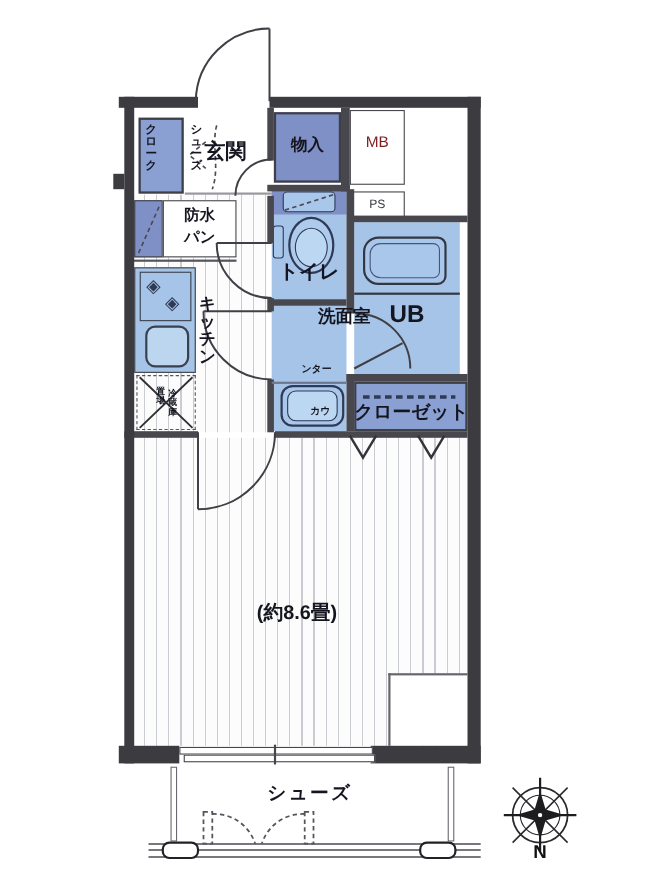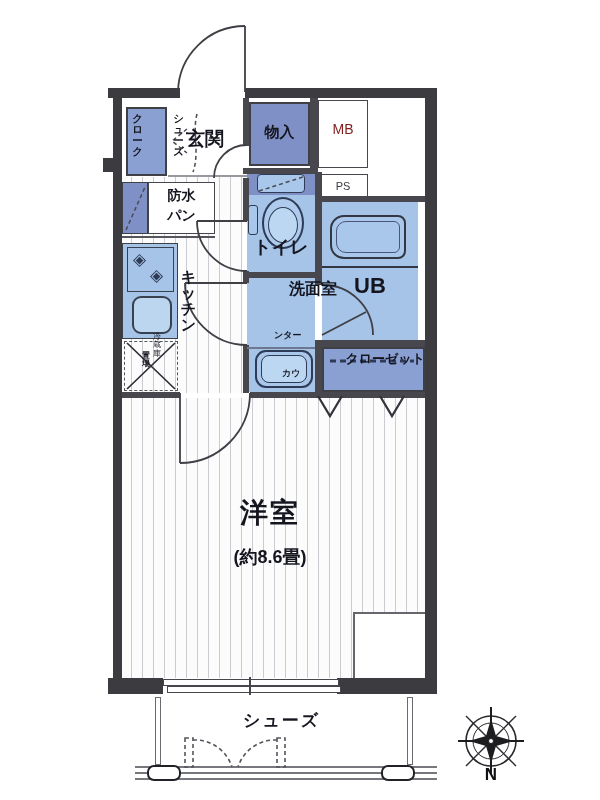--- a/index.html
+++ b/index.html
@@ -146,24 +146,23 @@
   <div class="label ctr" style="left:318px;top:122px;width:50px;font-size:14px;color:#7f1d1d;">MB</div>
   <div class="label ctr" style="left:318px;top:180px;width:50px;font-size:11px;color:#3a3a40;">PS</div>
   <div class="label ctr" style="left:148px;top:188px;width:67px;font-size:14px;font-weight:bold;">防水</div>
   <div class="label ctr" style="left:148px;top:208px;width:67px;font-size:14px;font-weight:bold;">パン</div>
   <div class="vtext" style="left:180px;top:241px;width:17px;font-size:15px;font-weight:bold;margin-top:28px;">キッチン</div>
   <div class="label ctr" style="left:247px;top:238px;width:68px;font-size:18px;font-weight:bold;">トイレ</div>
   <div class="label ctr" style="left:340px;top:274px;width:60px;font-size:22px;font-weight:bold;">UB</div>
   <div class="label ctr" style="left:247px;top:280px;width:68px;font-size:16px;font-weight:bold;margin-left:32px;">洗面室</div>
   <div class="label" style="left:282px;top:321px;font-size:9px;font-weight:bold;margin-top:48px;">カウ</div>
   <div class="label" style="left:274px;top:331px;font-size:9px;font-weight:bold;">ンター</div>
-  <div class="label ctr" style="left:322px;top:352px;width:103px;font-size:13px;font-weight:bold;text-align:right;">クローゼット</div>
-  <div class="vtext" style="left:152px;top:333px;width:10px;font-size:8px;font-weight:normal;">冷蔵庫</div>
+  <div class="label ctr" style="left:322px;top:366px;width:103px;font-size:17px;font-weight:bold;text-align:right;">クローゼット</div>
+  <div class="vtext" style="left:152px;top:354px;width:10px;font-size:8px;font-weight:bold;">冷蔵庫</div>
   <div class="vtext" style="left:141px;top:352px;width:10px;font-size:8px;font-weight:bold;">置場</div>
-  <div class="label ctr" style="left:215px;top:498px;width:110px;font-size:28px;font-weight:bold;letter-spacing:2px;">洋室</div>
   <div class="label ctr" style="left:205px;top:548px;width:130px;font-size:18px;font-weight:bold;">(約8.6畳)</div>
   <div class="label" style="left:243px;top:712px;font-size:17px;font-weight:bold;letter-spacing:2px;">シューズ</div>
   <div class="label ctr" style="left:480px;top:766px;width:22px;font-size:17px;font-weight:bold;color:#111114;">N</div>
 
   <span class="label" style="left:133px;top:251px;font-size:17px;color:#2e3a56;">◈</span>
   <span class="label" style="left:150px;top:267px;font-size:17px;color:#2e3a56;">◈</span>
 
 </div>
 
 </body></html>

